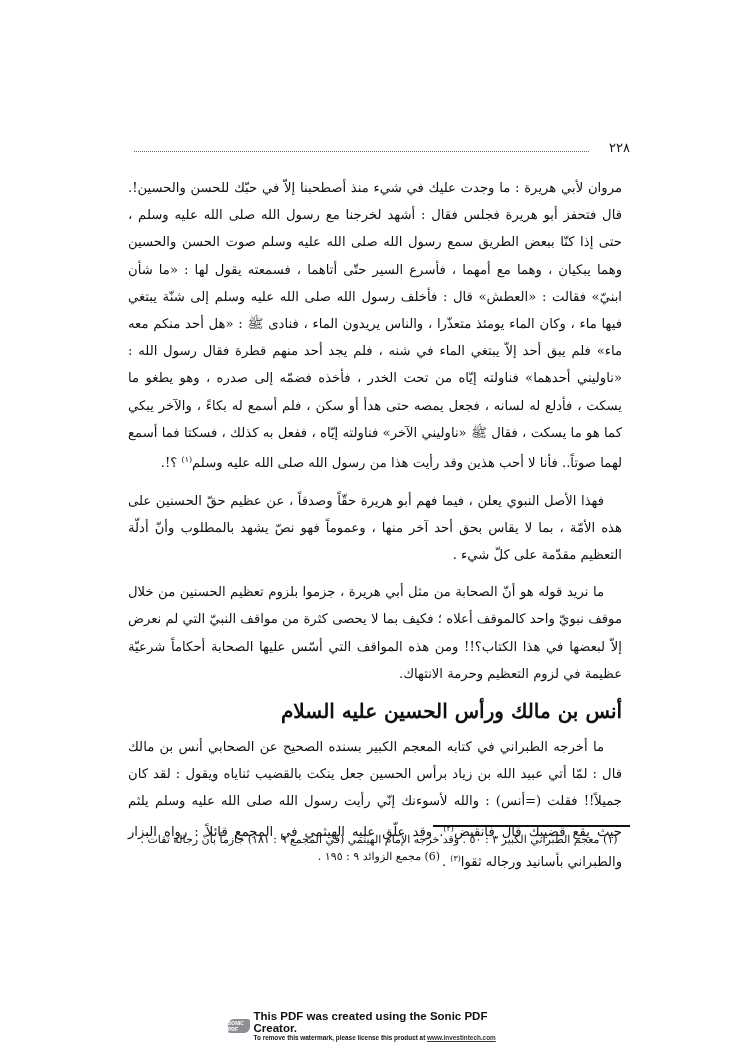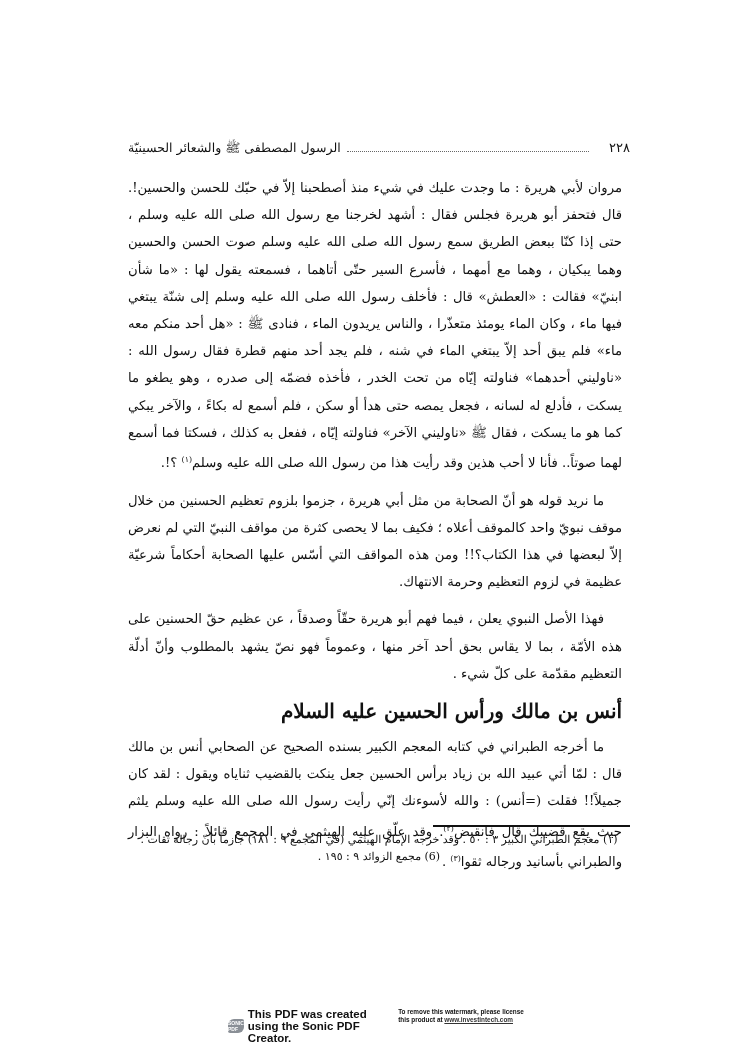--- a/index.html
+++ b/index.html
@@ -40,41 +40,40 @@
     .watermark {
       position: absolute; left: 228px; top: 1012px; width: 300px; height: 28px;
       display: flex; align-items: center; direction: ltr;
       font-family: "Liberation Sans", sans-serif;
     }
     .wm-logo {
       width: 22px; height: 14px; background: #8a8f96; border-radius: 6px 2px 6px 2px;
       margin-right: 4px; color: #fff; font-size: 5px; font-weight: bold;
       display: flex; align-items: center; justify-content: center;
     }
-    .wm-text { display: flex; flex-direction: row; }
+    .wm-text { display: flex; flex-direction: column; }
     .wm-line1 { font-size: 11.5px; font-weight: bold; color: #111; line-height: 12px; }
     .wm-line2 { font-size: 6.4px; font-weight: bold; color: #111; line-height: 8px; }
     .wm-line2 .url { text-decoration: underline; color: #333; }
   </style>
 </head>
 <body>
 
 <div class="page">
   <div class="running-header">
     <span class="rh-page-num">٢٢٨</span>
     <span class="rh-dots"></span>
-    <span class="rh-title">الرسول المصطفى ﷺ والشعائر الحسينيّة</span>
   </div>
 
   <div class="body-text">
     <p class="para">
       <span>مروان لأبي هريرة : ما وجدت عليك في شيء منذ أصطحبنا إلاّ في حبّك للحسن والحسين!. قال فتحفز أبو هريرة فجلس فقال : أشهد لخرجنا مع رسول الله صلى الله عليه وسلم ، حتى إذا كنّا ببعض الطريق سمع رسول الله صلى الله عليه وسلم صوت الحسن والحسين وهما يبكيان ، وهما مع أمهما ، فأسرع السير حتّى أتاهما ، فسمعته يقول لها : «ما شأن ابنيّ» فقالت : «العطش» قال : فأخلف رسول الله صلى الله عليه وسلم إلى شنّة يبتغي فيها ماء ، وكان الماء يومئذ متعذّرا ، والناس يريدون الماء ، فنادى ﷺ : «هل أحد منكم معه ماء» فلم يبق أحد إلاّ يبتغي الماء في شنه ، فلم يجد أحد منهم قطرة فقال رسول الله : «ناوليني أحدهما» فناولته إيّاه من تحت الخدر ، فأخذه فضمّه إلى صدره ، وهو يطغو ما يسكت ، فأدلع له لسانه ، فجعل يمصه حتى هدأ أو سكن ، فلم أسمع له بكاءً ، والآخر يبكي كما هو ما يسكت ، فقال ﷺ «ناوليني الآخر» فناولته إيّاه ، ففعل به كذلك ، فسكتا فما أسمع لهما صوتاً.. فأنا لا أحب هذين وقد رأيت هذا من رسول الله صلى الله عليه وسلم</span><sup>(١)</sup><span> ؟!.</span>
     </p>
+    <p class="para indent">فهذا الأصل النبوي يعلن ، فيما فهم أبو هريرة حقّاً وصدقاً ، عن عظيم حقّ الحسنين على هذه الأمّة ، بما لا يقاس بحق أحد آخر منها ، وعموماً فهو نصّ يشهد بالمطلوب وأنّ أدلّة التعظيم مقدّمة على كلّ شيء .</p>
     <p class="para indent">ما نريد قوله هو أنّ الصحابة من مثل أبي هريرة ، جزموا بلزوم تعظيم الحسنين من خلال موقف نبويّ واحد كالموقف أعلاه ؛ فكيف بما لا يحصى كثرة من مواقف النبيّ التي لم نعرض إلاّ لبعضها في هذا الكتاب؟!! ومن هذه المواقف التي أسّس عليها الصحابة أحكاماً شرعيّة عظيمة في لزوم التعظيم وحرمة الانتهاك.</p>
-    <p class="para indent">فهذا الأصل النبوي يعلن ، فيما فهم أبو هريرة حقّاً وصدقاً ، عن عظيم حقّ الحسنين على هذه الأمّة ، بما لا يقاس بحق أحد آخر منها ، وعموماً فهو نصّ يشهد بالمطلوب وأنّ أدلّة التعظيم مقدّمة على كلّ شيء .</p>
 
     <div class="section-heading">أنس بن مالك ورأس الحسين عليه السلام</div>
 
     <p class="para indent">
       <span>ما أخرجه الطبراني في كتابه المعجم الكبير بسنده الصحيح عن الصحابي أنس بن مالك قال : لمّا أتي عبيد الله بن زياد برأس الحسين جعل ينكت بالقضيب ثناياه ويقول : لقد كان جميلاً!! فقلت (=أنس) : والله لأسوءنك إنّي رأيت رسول الله صلى الله عليه وسلم يلثم حيث يقع قضيبك قال فانقبض</span><sup>(٢)</sup><span>. وقد علّق عليه الهيثمي في المجمع قائلاً : رواه البزار والطبراني بأسانيد ورجاله ثقوا</span><sup>(٣)</sup><span> .</span>
     </p>
   </div>
 </div>
 
 <div class="fn-rule"></div>

